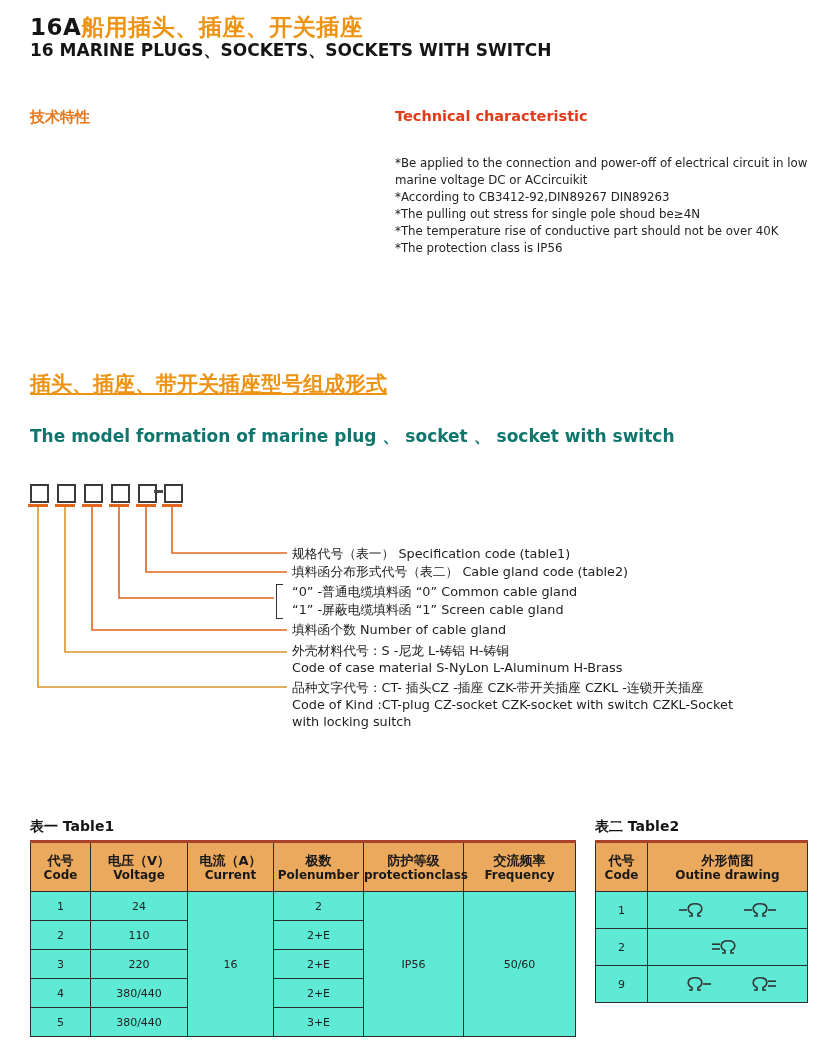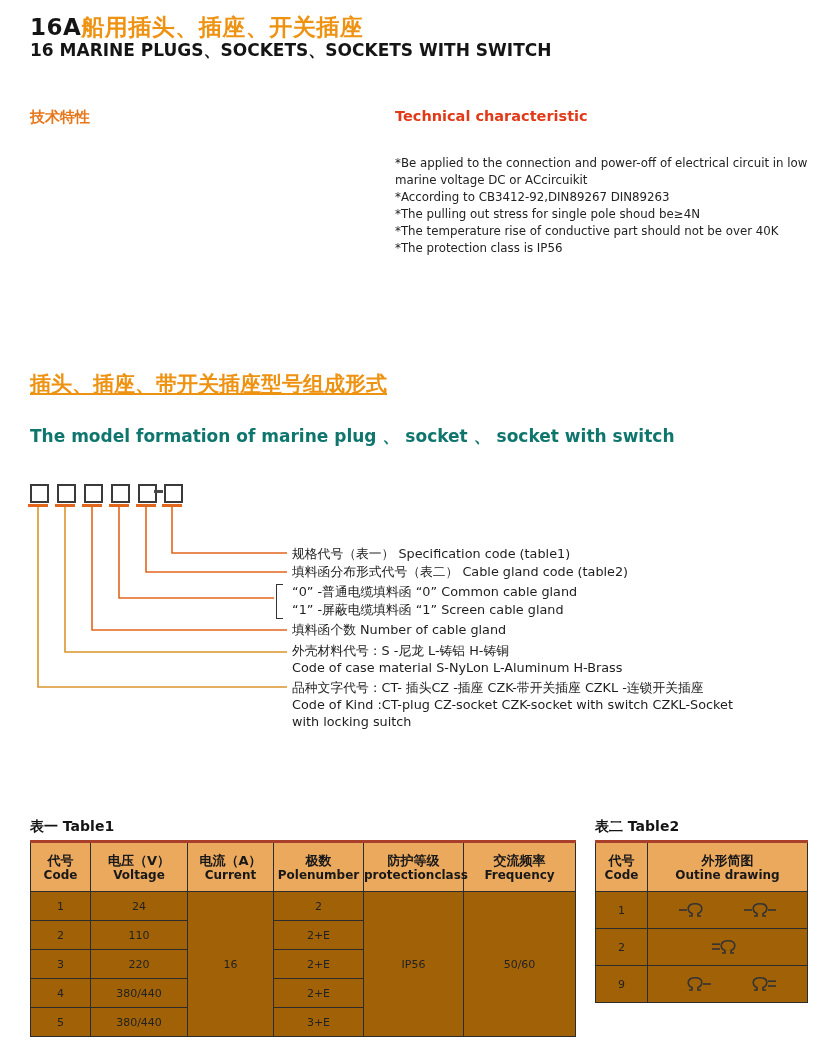--- a/index.html
+++ b/index.html
@@ -26,21 +26,21 @@
 
   
   .code-box { width:15px; height:15px; border:2px solid #3a3a3a; background:#fff; top:484px; }
   .box-underline { height:2.5px; width:20px; background:#e2661c; top:504px; }
   .box-dash { width:9px; height:2.5px; background:#4a4a4a; top:490px; left:154px; }
   .diagram-label { left:292px; font-size:12.8px; line-height:16px; color:#1d1d1d; font-weight:500; white-space:nowrap; }
   .bracket { left:276px; top:584px; width:6px; height:33px; border-left:1.6px solid #333; border-top:1.6px solid #333; border-bottom:1.6px solid #333; }
 
   
   .tbl-caption { font-size:14px; font-weight:bold; color:#141414; white-space:nowrap; }
-  table.spec { border-collapse:collapse; table-layout:fixed; background:#a16207;
+  table.spec { border-collapse:collapse; table-layout:fixed; background:#5eead4;
                border:1.8px solid #2c2c2c; border-top:3px solid #a8402a; }
   table.spec th, table.spec td { border:1.5px solid #2c2c2c; text-align:center; vertical-align:middle; padding:0; }
   table.spec th { background:#eba95e; }
   .th-zh { font-size:13px; font-weight:bold; color:#181818; line-height:17px; }
   .th-en { font-size:12px; font-weight:bold; color:#181818; line-height:13px; }
   table.spec td { font-size:11px; color:#222; }
   #table1 td { height:28px; }
   #table2 td { height:36px; }
   .sym-row { display:flex; justify-content:space-evenly; align-items:center; }
 </style>

